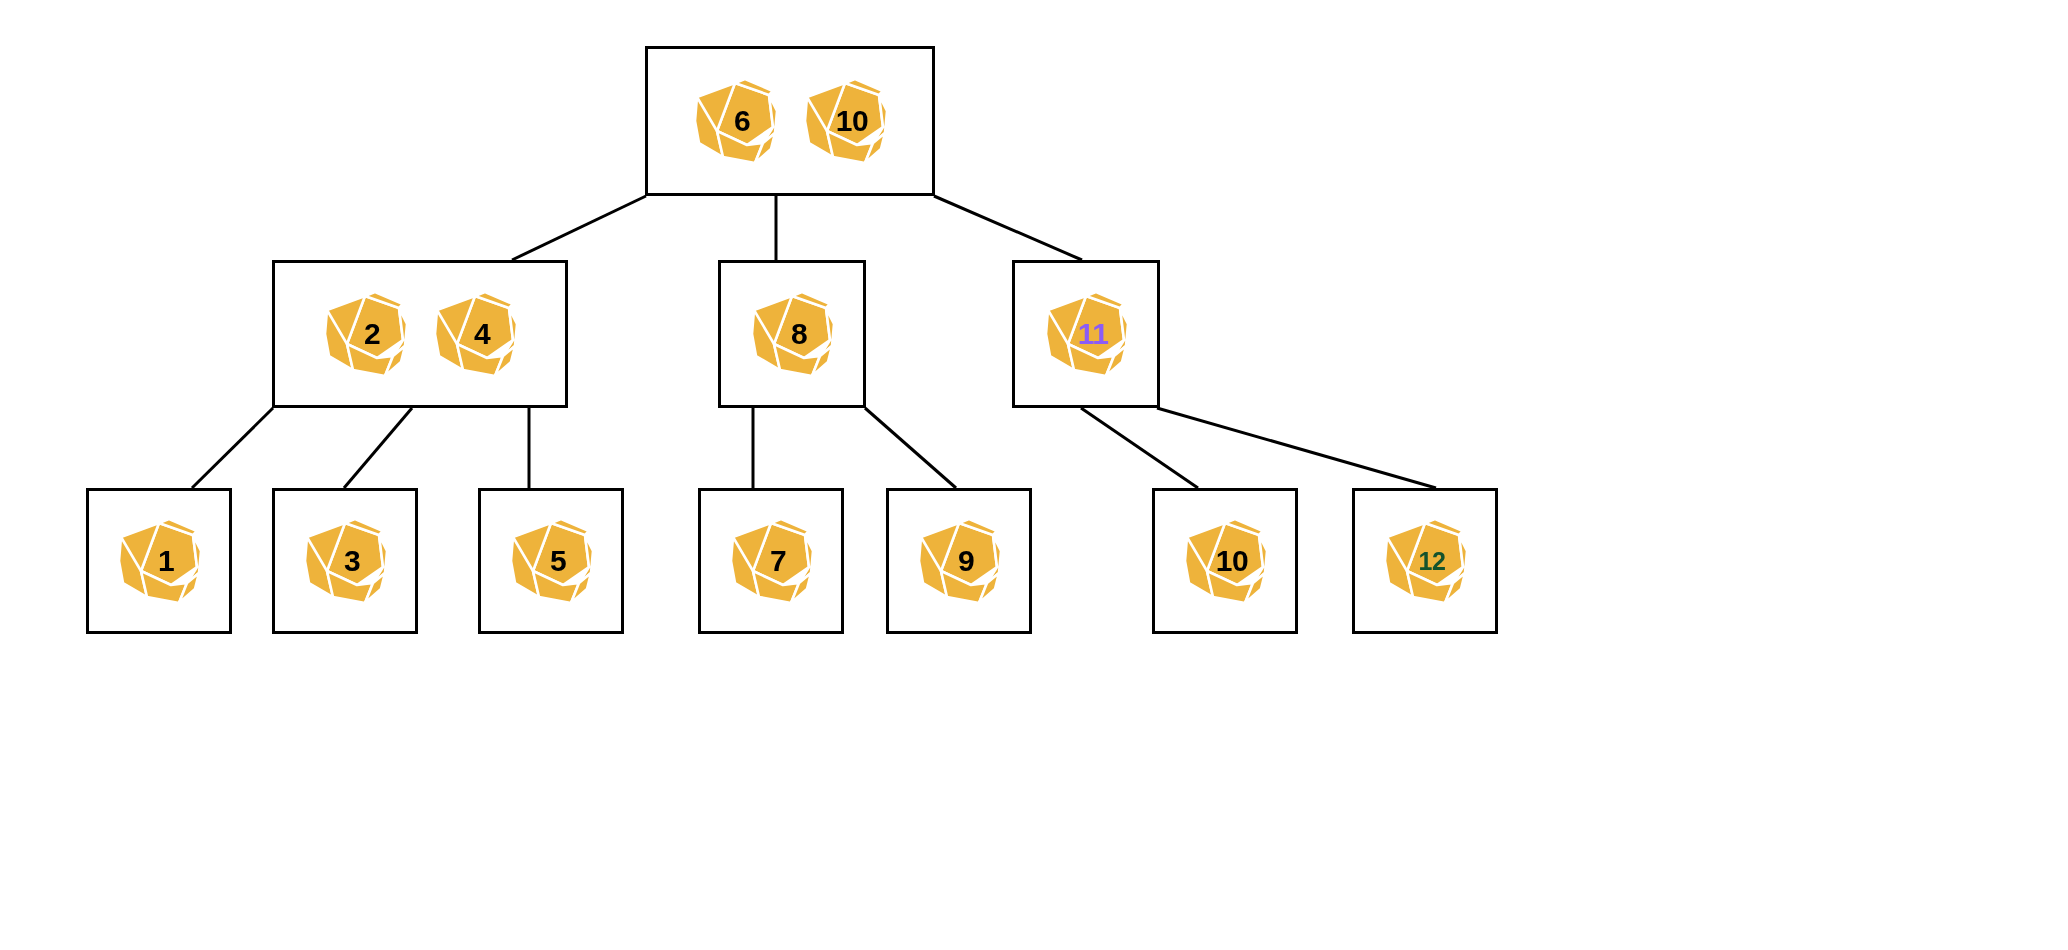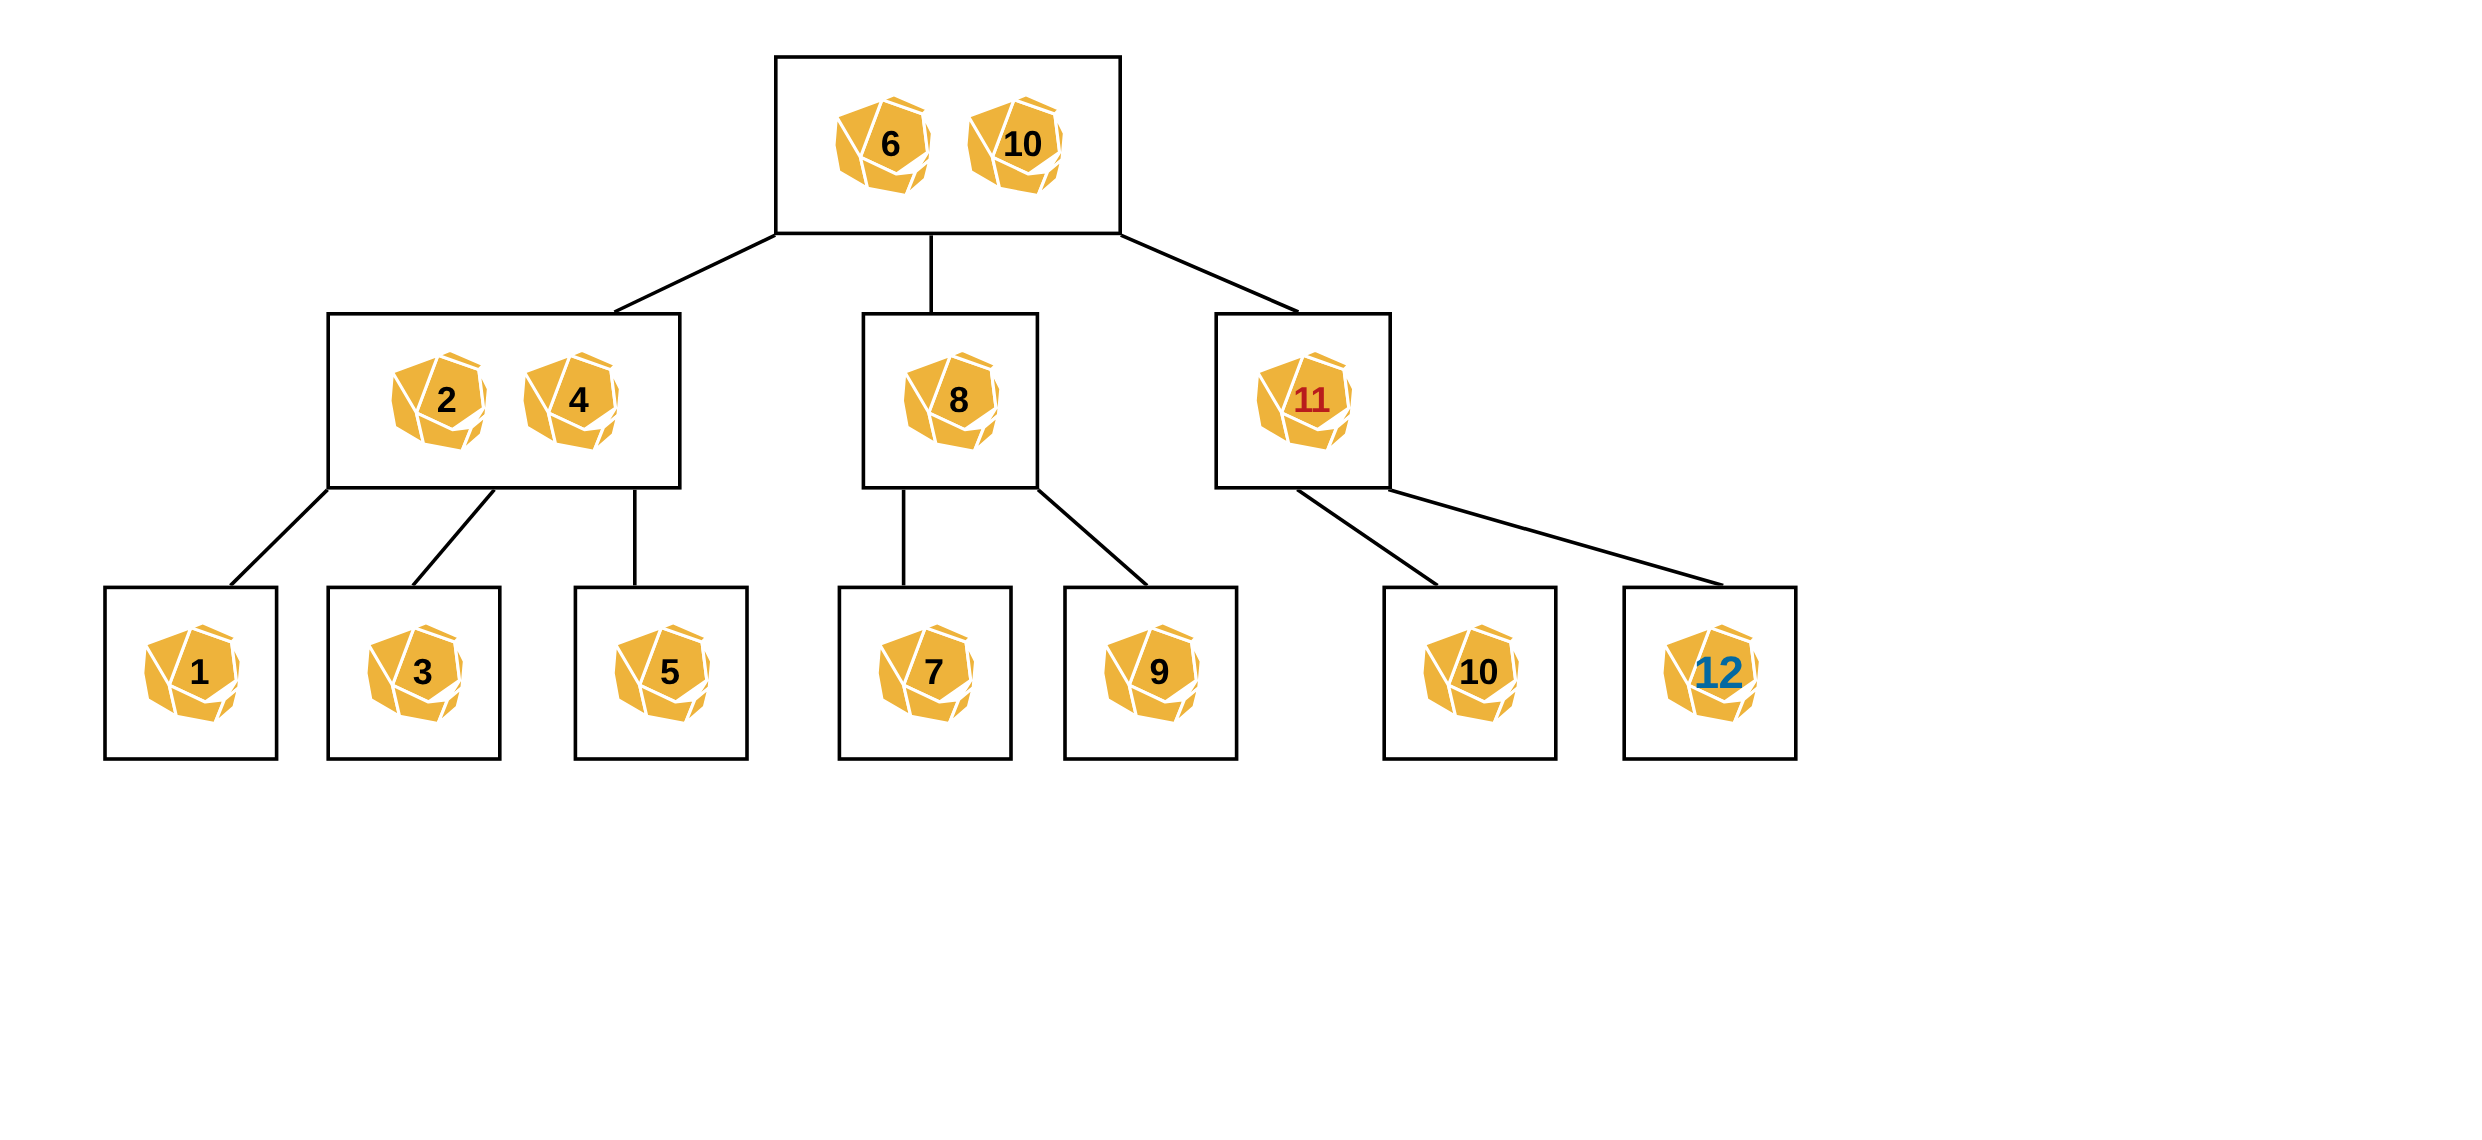--- a/index.html
+++ b/index.html
@@ -101,21 +101,21 @@
         <span class="die" style="width: 100px; height: 100px;">
           <svg viewBox="0 0 100 100" width="100" height="100">
             <path d="M50,12 L84,24 L88,56 L62,74 L32,60 Z" fill="#eeb33b" stroke="#ffffff" stroke-width="2.6" stroke-linejoin="round"></path>
             <path d="M50,12 L32,60 L10,50 L12,26 Z" fill="#eeb33b" stroke="#ffffff" stroke-width="2.6" stroke-linejoin="round"></path>
             <path d="M12,26 L10,50 L14,72 L38,86 L32,60 Z" fill="#eeb33b" stroke="#ffffff" stroke-width="2.6" stroke-linejoin="round"></path>
             <path d="M38,86 L70,92 L78,72 L62,74 L32,60 Z" fill="#eeb33b" stroke="#ffffff" stroke-width="2.6" stroke-linejoin="round"></path>
             <path d="M84,24 L92,40 L90,62 L78,72 L88,56 Z" fill="#eeb33b" stroke="#ffffff" stroke-width="2.6" stroke-linejoin="round"></path>
             <path d="M78,72 L90,62 L86,78 L70,92 Z" fill="#eeb33b" stroke="#ffffff" stroke-width="2.6" stroke-linejoin="round"></path>
             <path d="M50,12 L60,8 L88,20 L84,24 Z" fill="#eeb33b" stroke="#ffffff" stroke-width="2.6" stroke-linejoin="round"></path>
           </svg>
-          <span class="die-label" style="font-size: 30px; color: #b91c1c; padding-left: 7px;">11</span>
+          <span class="die-label" style="font-size: 30px; color: #8b5cf6; padding-left: 7px;">11</span>
         </span>
       </div>
       <div class="node" style="left: 86px; top: 488px; width: 146px; height: 146px; border-color: rgb(0, 0, 0); gap: 10px;">
         <span class="die" style="width: 100px; height: 100px;">
           <svg viewBox="0 0 100 100" width="100" height="100">
             <path d="M50,12 L84,24 L88,56 L62,74 L32,60 Z" fill="#eeb33b" stroke="#ffffff" stroke-width="2.6" stroke-linejoin="round"></path>
             <path d="M50,12 L32,60 L10,50 L12,26 Z" fill="#eeb33b" stroke="#ffffff" stroke-width="2.6" stroke-linejoin="round"></path>
             <path d="M12,26 L10,50 L14,72 L38,86 L32,60 Z" fill="#eeb33b" stroke="#ffffff" stroke-width="2.6" stroke-linejoin="round"></path>
             <path d="M38,86 L70,92 L78,72 L62,74 L32,60 Z" fill="#eeb33b" stroke="#ffffff" stroke-width="2.6" stroke-linejoin="round"></path>
             <path d="M84,24 L92,40 L90,62 L78,72 L88,56 Z" fill="#eeb33b" stroke="#ffffff" stroke-width="2.6" stroke-linejoin="round"></path>
@@ -199,17 +199,17 @@
         <span class="die" style="width: 100px; height: 100px;">
           <svg viewBox="0 0 100 100" width="100" height="100">
             <path d="M50,12 L84,24 L88,56 L62,74 L32,60 Z" fill="#eeb33b" stroke="#ffffff" stroke-width="2.6" stroke-linejoin="round"></path>
             <path d="M50,12 L32,60 L10,50 L12,26 Z" fill="#eeb33b" stroke="#ffffff" stroke-width="2.6" stroke-linejoin="round"></path>
             <path d="M12,26 L10,50 L14,72 L38,86 L32,60 Z" fill="#eeb33b" stroke="#ffffff" stroke-width="2.6" stroke-linejoin="round"></path>
             <path d="M38,86 L70,92 L78,72 L62,74 L32,60 Z" fill="#eeb33b" stroke="#ffffff" stroke-width="2.6" stroke-linejoin="round"></path>
             <path d="M84,24 L92,40 L90,62 L78,72 L88,56 Z" fill="#eeb33b" stroke="#ffffff" stroke-width="2.6" stroke-linejoin="round"></path>
             <path d="M78,72 L90,62 L86,78 L70,92 Z" fill="#eeb33b" stroke="#ffffff" stroke-width="2.6" stroke-linejoin="round"></path>
             <path d="M50,12 L60,8 L88,20 L84,24 Z" fill="#eeb33b" stroke="#ffffff" stroke-width="2.6" stroke-linejoin="round"></path>
           </svg>
-          <span class="die-label" style="font-size: 38px; color: #0369a1; padding-left: 7px;">12</span>
+          <span class="die-label" style="font-size: 25px; color: #14532d; padding-left: 7px;">12</span>
         </span>
       </div>
     </div>
 </div>
 
 </body></html>

